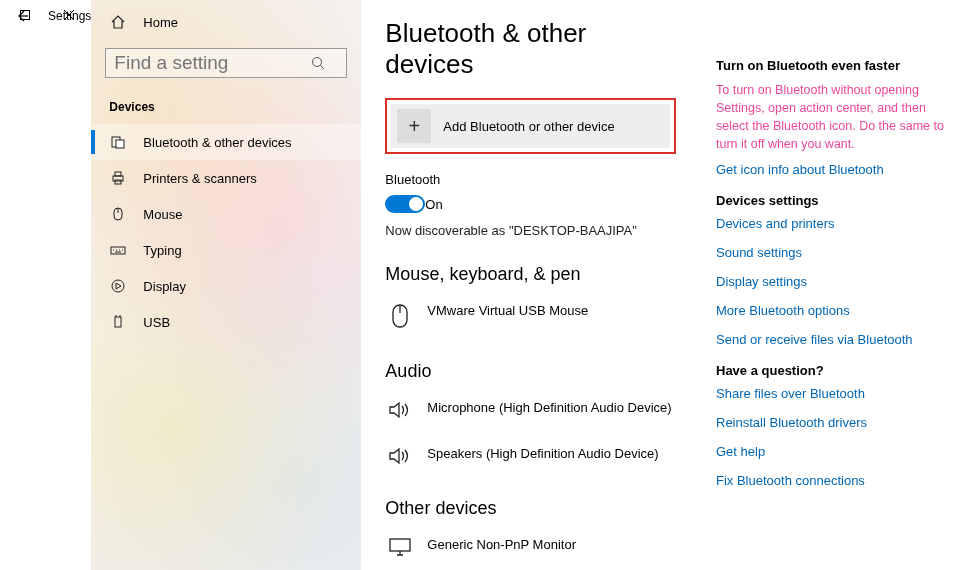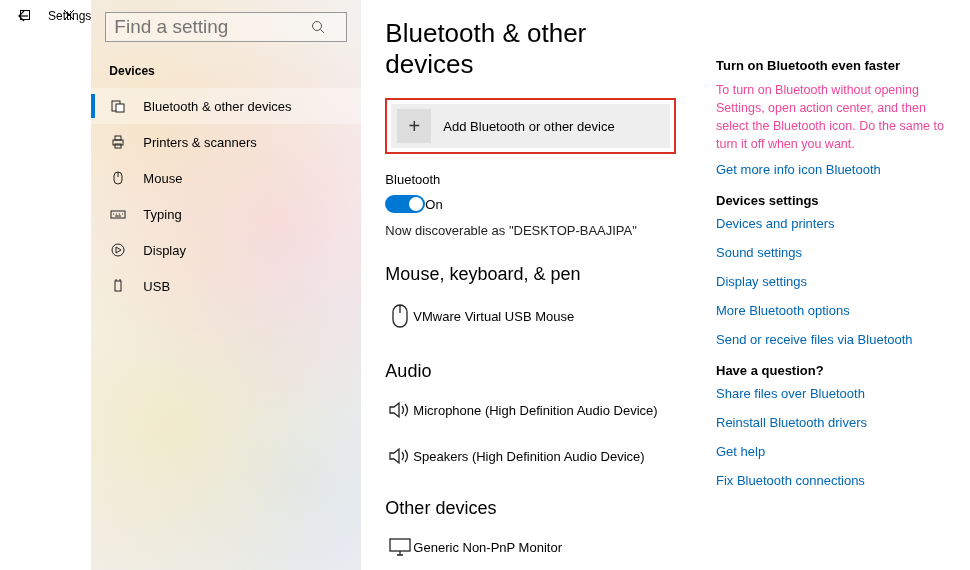--- a/index.html
+++ b/index.html
@@ -118,21 +118,21 @@
     width: 40px; height: 18px; border-radius: 10px;
     background: #0078d4; position: relative;
   }
   .toggle::after {
     content: ""; position: absolute; right: 2px; top: 2px;
     width: 14px; height: 14px; border-radius: 50%; background: #fff;
   }
   .discover { font-size: 13px; margin-bottom: 26px; color: #222; }
   h2 { font-size: 18px; font-weight: 400; margin-bottom: 10px; }
   .dev-row {
-    display: flex; align-items: center; 
+    display: flex; align-items: flex-start; gap: 14px;
     padding: 8px 0 18px 2px;
   }
   .dev-icon { width: 26px; display: flex; justify-content: center; color: #333; }
   .dev-label { font-size: 13px; }
   .section-gap { margin-top: 14px; }
   .side-h { font-size: 13px; font-weight: 600; margin-bottom: 8px; }
   .side-p { font-size: 12.5px; color: #ec4899; line-height: 1.45; margin-bottom: 8px; }
   .link { color: #0066b4; font-size: 13px; display: block; margin-bottom: 16px; cursor: pointer; }
   .link.tight { margin-bottom: 14px; }
   svg { display: block; }
@@ -164,20 +164,28 @@
         <svg width="10" height="10">
             <path d="M0 0 L10 10 M10 0 L0 10" stroke="#000" stroke-width="1"></path>
           </svg>
       </div>
     </div>
   </div>
 
   <div class="body">
     <div class="sidebar">
       <div class="sidebar-inner">
+        <div class="home-row">
+          <span class="nav-icon">
+            <svg width="16" height="16" viewBox="0 0 16 16">
+                <path d="M2 8 L8 2 L14 8 M4 7 V14 H12 V7" stroke="#222" stroke-width="1.2" fill="none"></path>
+              </svg>
+          </span>
+          <span class="nav-label">Home</span>
+        </div>
         <div class="search-wrap">
           <div class="search-row">
             <input class="search" placeholder="Find a setting" style="">
             <span class="search-icon">
               <svg width="14" height="14" viewBox="0 0 14 14">
                   <circle cx="6" cy="6" r="4.5" stroke="#555" fill="none"></circle>
                   <path d="M9.5 9.5 L13 13" stroke="#555"></path>
                 </svg>
             </span>
           </div>
@@ -299,21 +307,21 @@
                 <path d="M9 18 H15 M12 14 V18" stroke="#222" stroke-width="1.3"></path>
               </svg>
           </span>
           <span class="dev-label">Generic Non-PnP Monitor</span>
         </div>
       </div>
 
       <div class="side-col">
         <div class="side-h">Turn on Bluetooth even faster</div>
         <div class="side-p">To turn on Bluetooth without opening Settings, open action center, and then select the Bluetooth icon. Do the same to turn it off when you want.</div>
-        <a class="link">Get more info icon Bluetooth</a>
+        <a class="link">Get icon info about Bluetooth</a>
 
         <div class="side-h">Devices settings</div>
         <a class="link tight">Devices and printers</a>
         <a class="link tight">Sound settings</a>
         <a class="link tight">Display settings</a>
         <a class="link tight">More Bluetooth options</a>
         <a class="link">Send or receive files via Bluetooth</a>
 
         <div class="side-h">Have a question?</div>
         <a class="link tight">Share files over Bluetooth</a>

